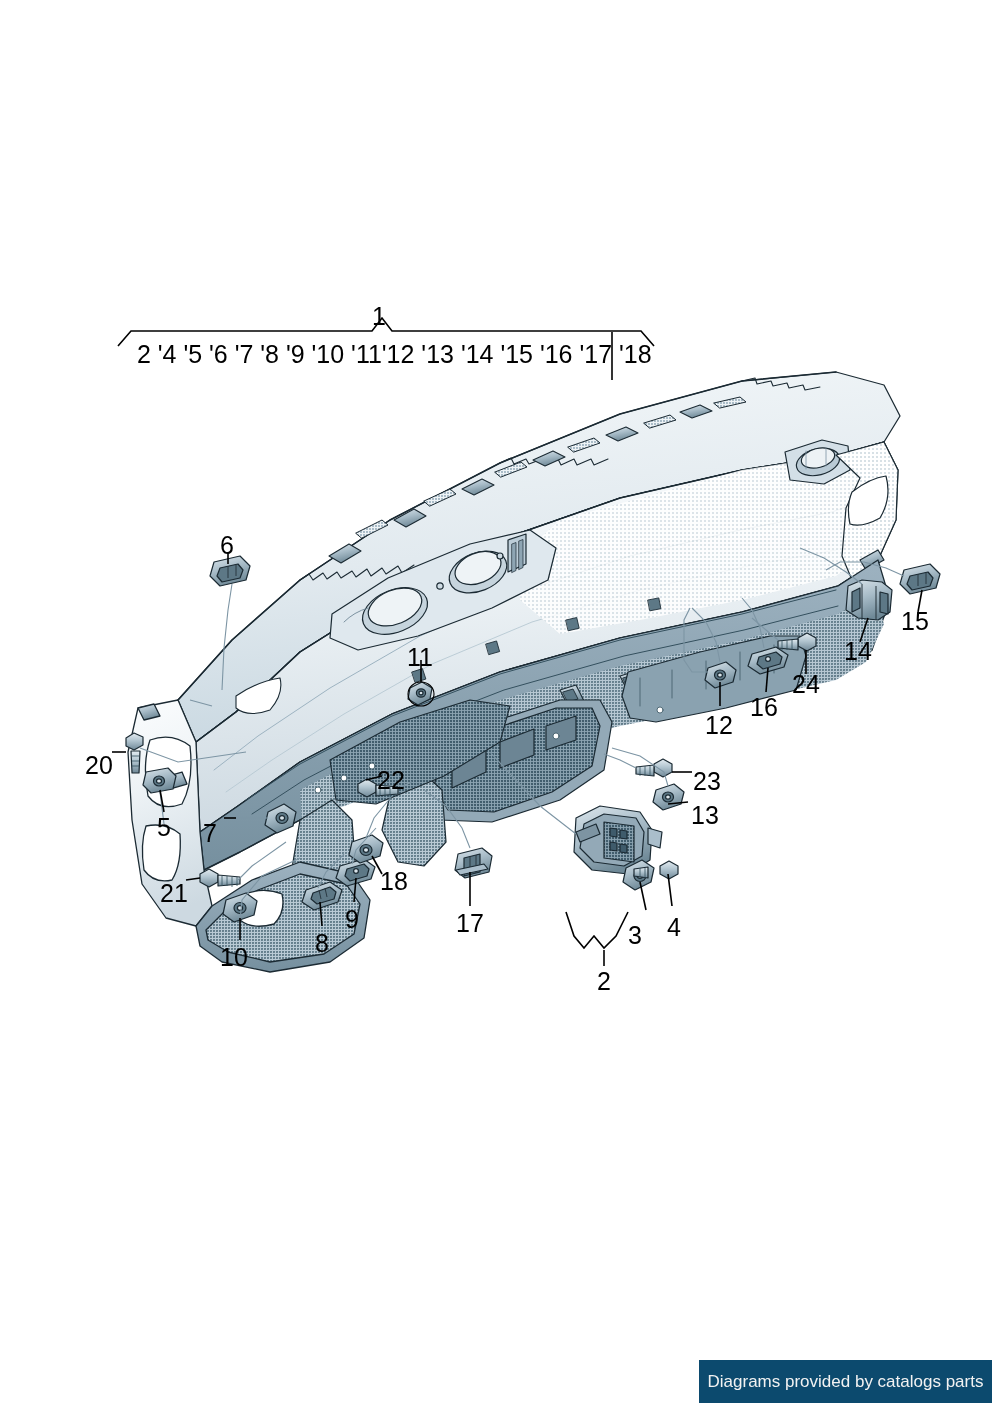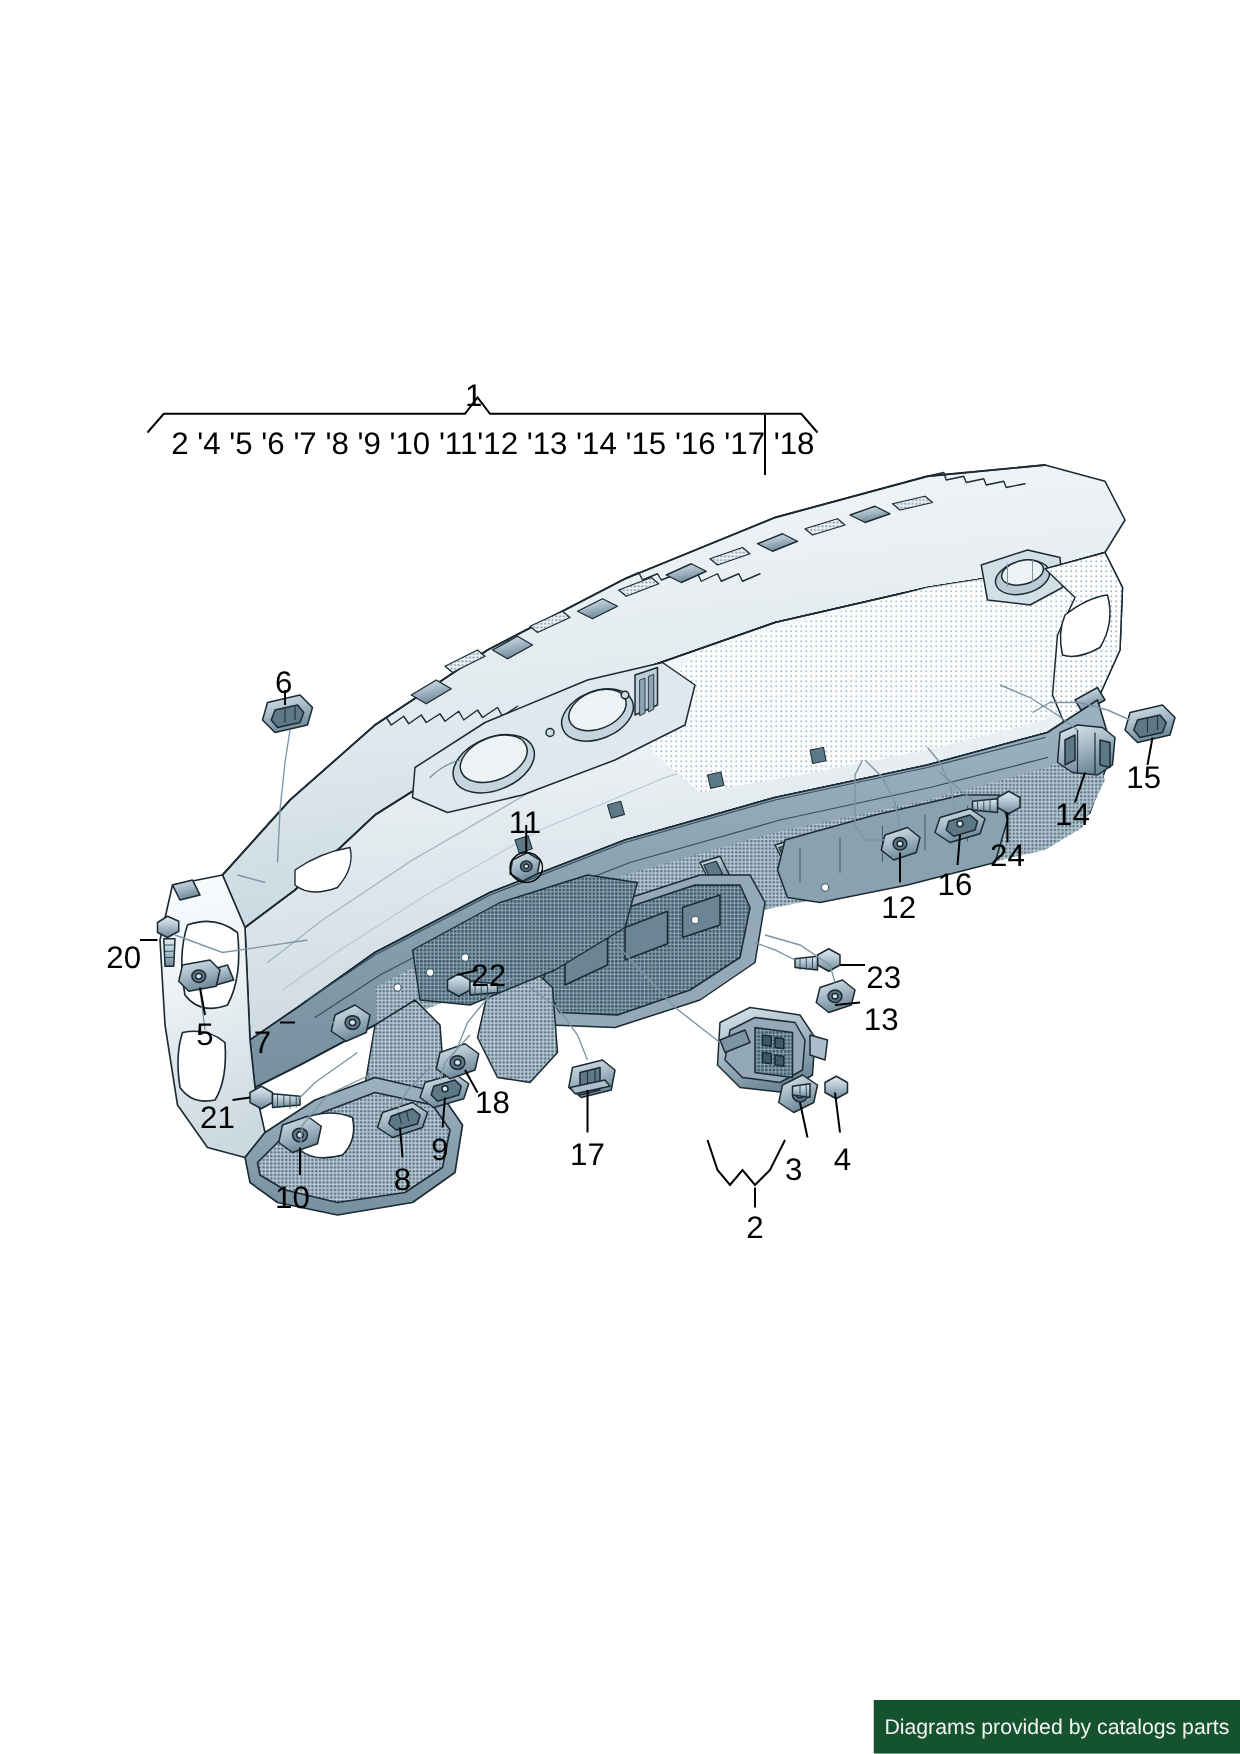--- a/index.html
+++ b/index.html
@@ -4,21 +4,21 @@
 <title>Parts Diagram</title>
 <style>
   html,body{margin:0;padding:0;background:#ffffff;}
   body{width:992px;height:1403px;position:relative;overflow:hidden;
        font-family:"Liberation Sans",sans-serif;color:#000;}
   #diagram-root{position:absolute;left:0;top:0;width:992px;height:1403px;}
   svg.layer{position:absolute;left:0;top:0;width:992px;height:1403px;}
   .callout-num{font-family:"Liberation Sans",sans-serif;font-size:25px;fill:#000;}
   .bracket-list{font-family:"Liberation Sans",sans-serif;font-size:25px;fill:#000;letter-spacing:0px;}
   #watermark{position:absolute;left:699px;top:1360px;width:293px;height:43px;
-             background:#14532d;display:flex;align-items:center;justify-content:center;}
+             background:#0c4a6e;display:flex;align-items:center;justify-content:center;}
   #watermark span{color:#f2f2f2;font-family:"Liberation Sans",sans-serif;font-size:17px;}
 </style>
 </head>
 <body>
 
 <div id="diagram-root">
 
   <svg class="layer" viewBox="0 0 992 1403" xmlns="http://www.w3.org/2000/svg">
 
     <defs>

